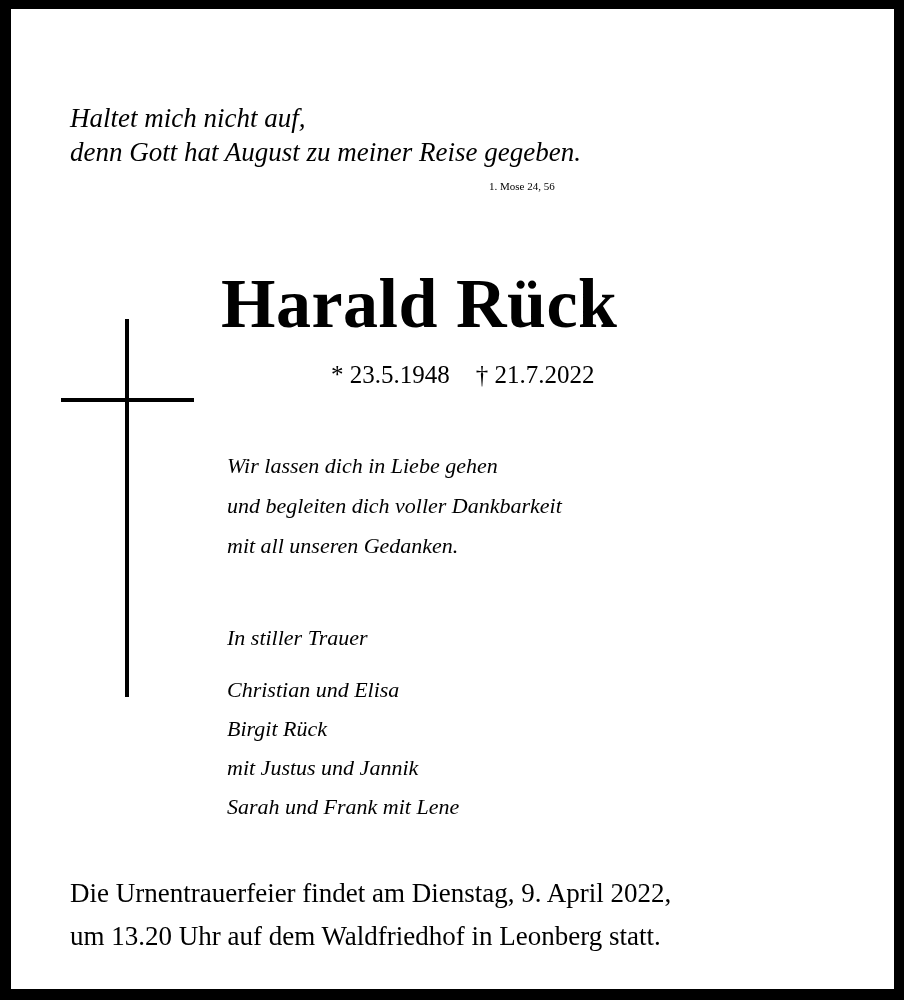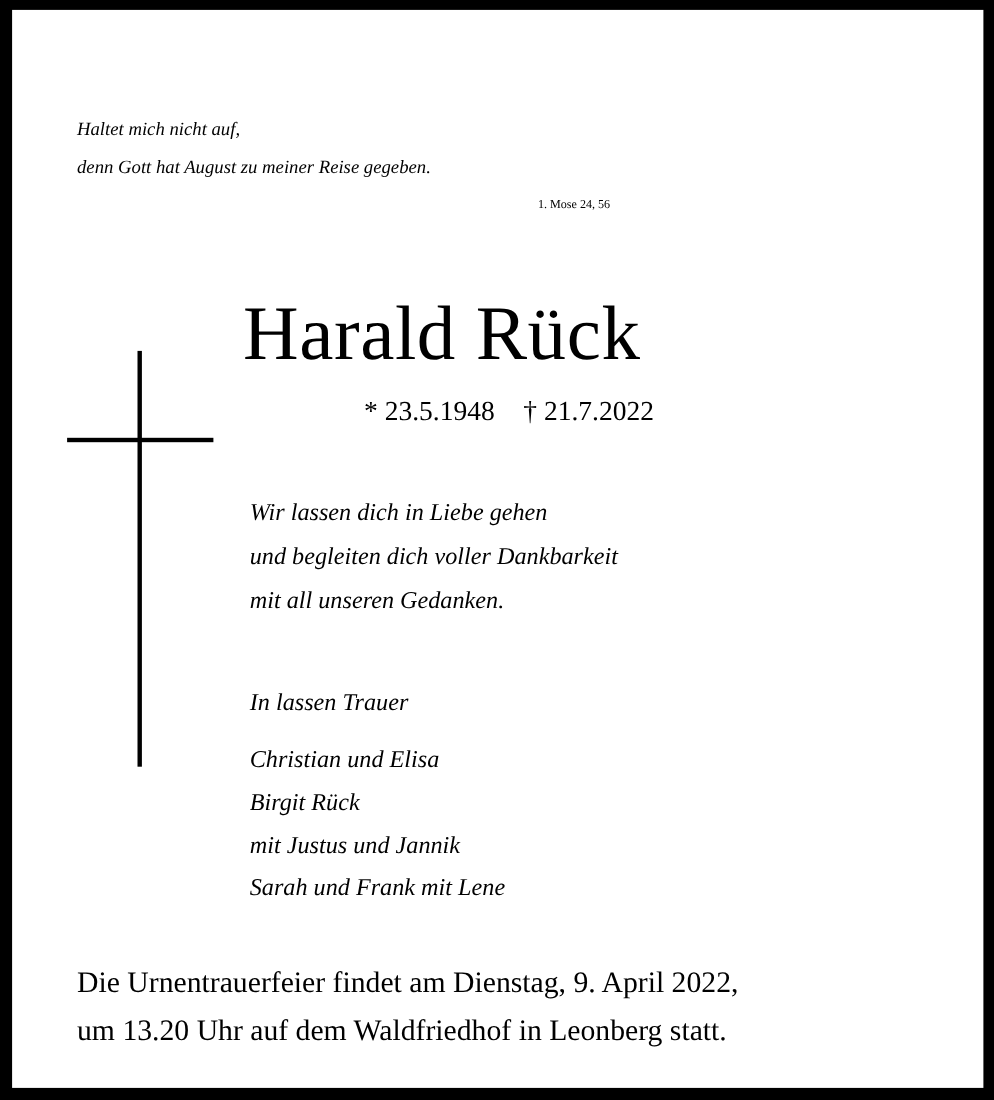--- a/index.html
+++ b/index.html
@@ -1,22 +1,22 @@
 <!DOCTYPE html>
 <html><head>
   <meta charset="utf-8">
   <style>
     html, body { margin: 0; padding: 0; }
     body { width: 904px; height: 1000px; background: #000; position: relative; overflow: hidden; }
     .card { position: absolute; left: 11px; top: 9px; width: 883px; height: 980px; background: #fff; }
     .serif { font-family: "Liberation Serif", "DejaVu Serif", serif; color: #000; }
     .abs { position: absolute; white-space: nowrap; }
-    .verse { left: 59px; top: 92px; font-style: italic; font-size: 17px; line-height: 34px; }
+    .verse { left: 59px; top: 92px; font-style: italic; font-size: 27px; line-height: 34px; }
     .verse-ref { left: 478px; top: 171px; font-size: 11px; }
-    .name { left: 210px; top: 255px; font-size: 70px; font-weight: normal; letter-spacing: 0.5px; }
+    .name { left: 210px; top: 255px; font-size: 70px; font-weight: bold; letter-spacing: 0.5px; }
     .dates { left: 272px; top: 352px; font-size: 25px; margin-left: 48px; }
     .dates .sep { display: inline-block; width: 26px; }
     .cross-v { position: absolute; left: 114px; top: 310px; width: 4px; height: 378px; background: #000; }
     .cross-h { position: absolute; left: 50px; top: 389px; width: 133px; height: 4px; background: #000; }
     .block { left: 216px; font-size: 22px; line-height: 40px; font-style: italic; }
     .msg { top: 437px; }
     .trauer { top: 609px; }
     .family { top: 661px; line-height: 39px; }
     .footer { left: 59px; top: 863px; font-size: 27px; line-height: 43px; }
   </style>
@@ -39,21 +39,21 @@
     <div class="cross-v"></div>
     <div class="cross-h"></div>
   </div>
 
   <div class="abs serif block msg">
     <div>Wir lassen dich in Liebe gehen</div>
     <div>und begleiten dich voller Dankbarkeit</div>
     <div>mit all unseren Gedanken.</div>
   </div>
 
-  <div class="abs serif block trauer">In lassen Trauer</div>
+  <div class="abs serif block trauer">In stiller Trauer</div>
 
   <div class="abs serif block family">
     <div>Christian und Elisa</div>
     <div>Birgit Rück</div>
     <div>mit Justus und Jannik</div>
     <div>Sarah und Frank mit Lene</div>
   </div>
 
   <div class="abs serif footer">
     <div>Die Urnentrauerfeier findet am Dienstag, 9. April 2022,</div>

